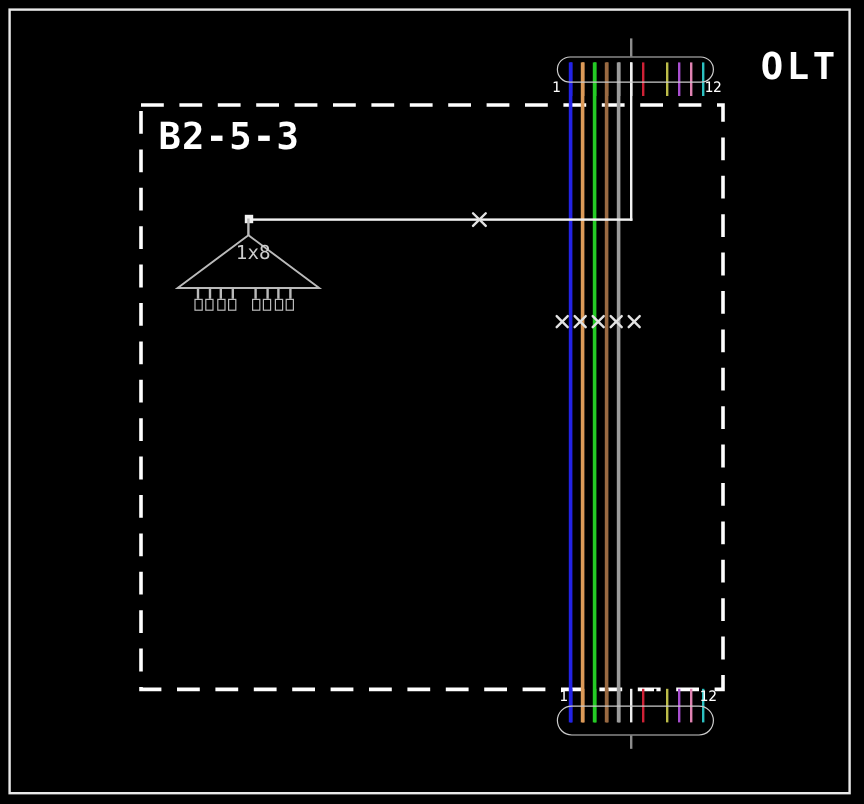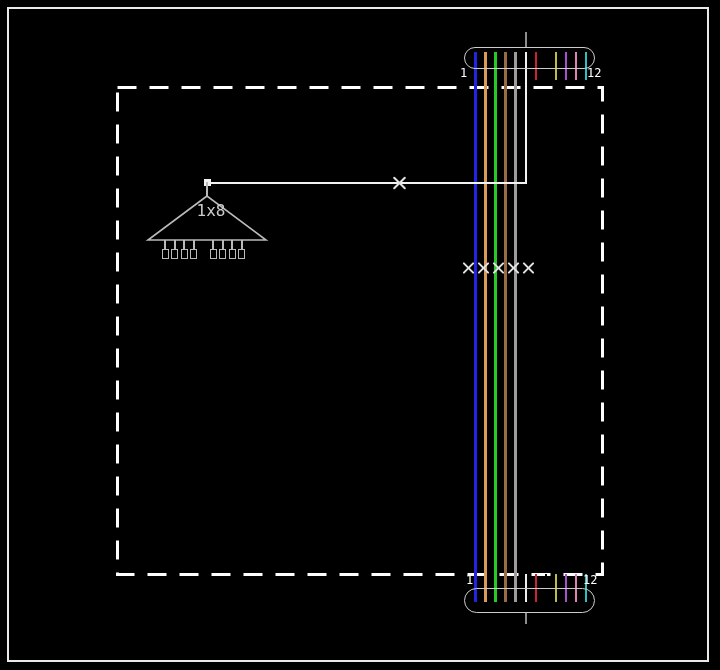--- a/index.html
+++ b/index.html
@@ -45,25 +45,27 @@
   .port-box{width:7px;height:10px;border:1.5px solid #bababa;background:transparent;}
   svg{display:block;}
 </style>
 </head>
 <body>
 
 <div class="stage">
 
   <div class="abs frame" style="border-color: rgb(233, 233, 233);"></div>
 
+  <div class="abs olt-label">OLT</div>
 
   <svg class="abs" style="left:115px;top:85px;" width="490" height="492" viewBox="0 0 490 492">
     <rect id="zoneRect" x="2.5" y="2.5" width="485" height="487" fill="none" stroke="#ffffff" stroke-width="3" stroke-dasharray="19 13"></rect>
   </svg>
 
+  <div class="abs zone-label">B2-5-3</div>
 
   <div class="abs" id="gfx" style="left:0;top:0;width:720px;height:670px;">
       <div class="abs tick" style="top: 52px; height: 28px; left: 474.5px; background: rgb(35, 35, 230);"></div>
       <div class="abs tick" style="top: 574px; height: 28px; left: 474.5px; background: rgb(35, 35, 230);"></div>
       <div class="abs tick" style="top: 52px; height: 28px; left: 484.55px; background: rgb(220, 154, 88);"></div>
       <div class="abs tick" style="top: 574px; height: 28px; left: 484.55px; background: rgb(220, 154, 88);"></div>
       <div class="abs tick" style="top: 52px; height: 28px; left: 494.6px; background: rgb(37, 203, 37);"></div>
       <div class="abs tick" style="top: 574px; height: 28px; left: 494.6px; background: rgb(37, 203, 37);"></div>
       <div class="abs tick" style="top: 52px; height: 28px; left: 504.65px; background: rgb(154, 106, 66);"></div>
       <div class="abs tick" style="top: 574px; height: 28px; left: 504.65px; background: rgb(154, 106, 66);"></div>

